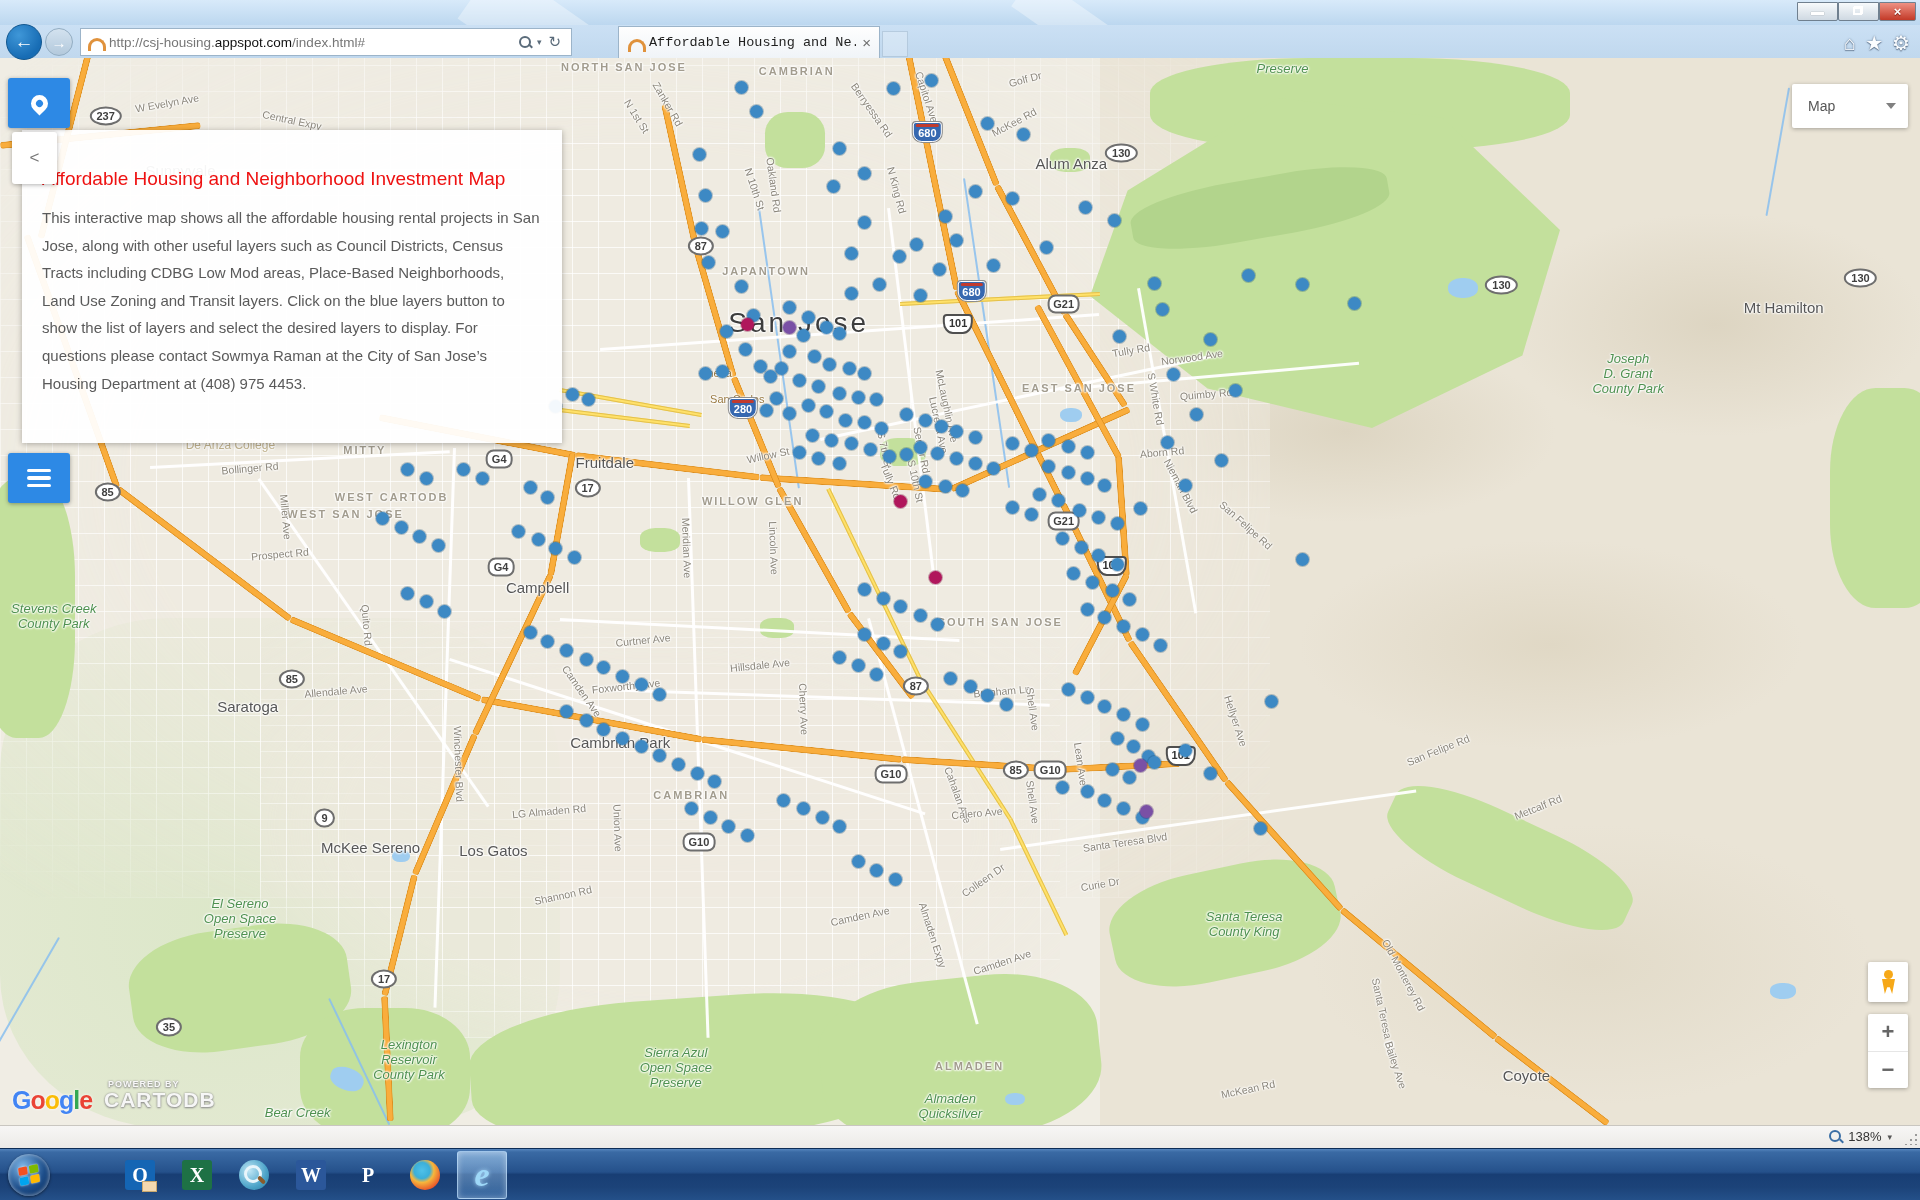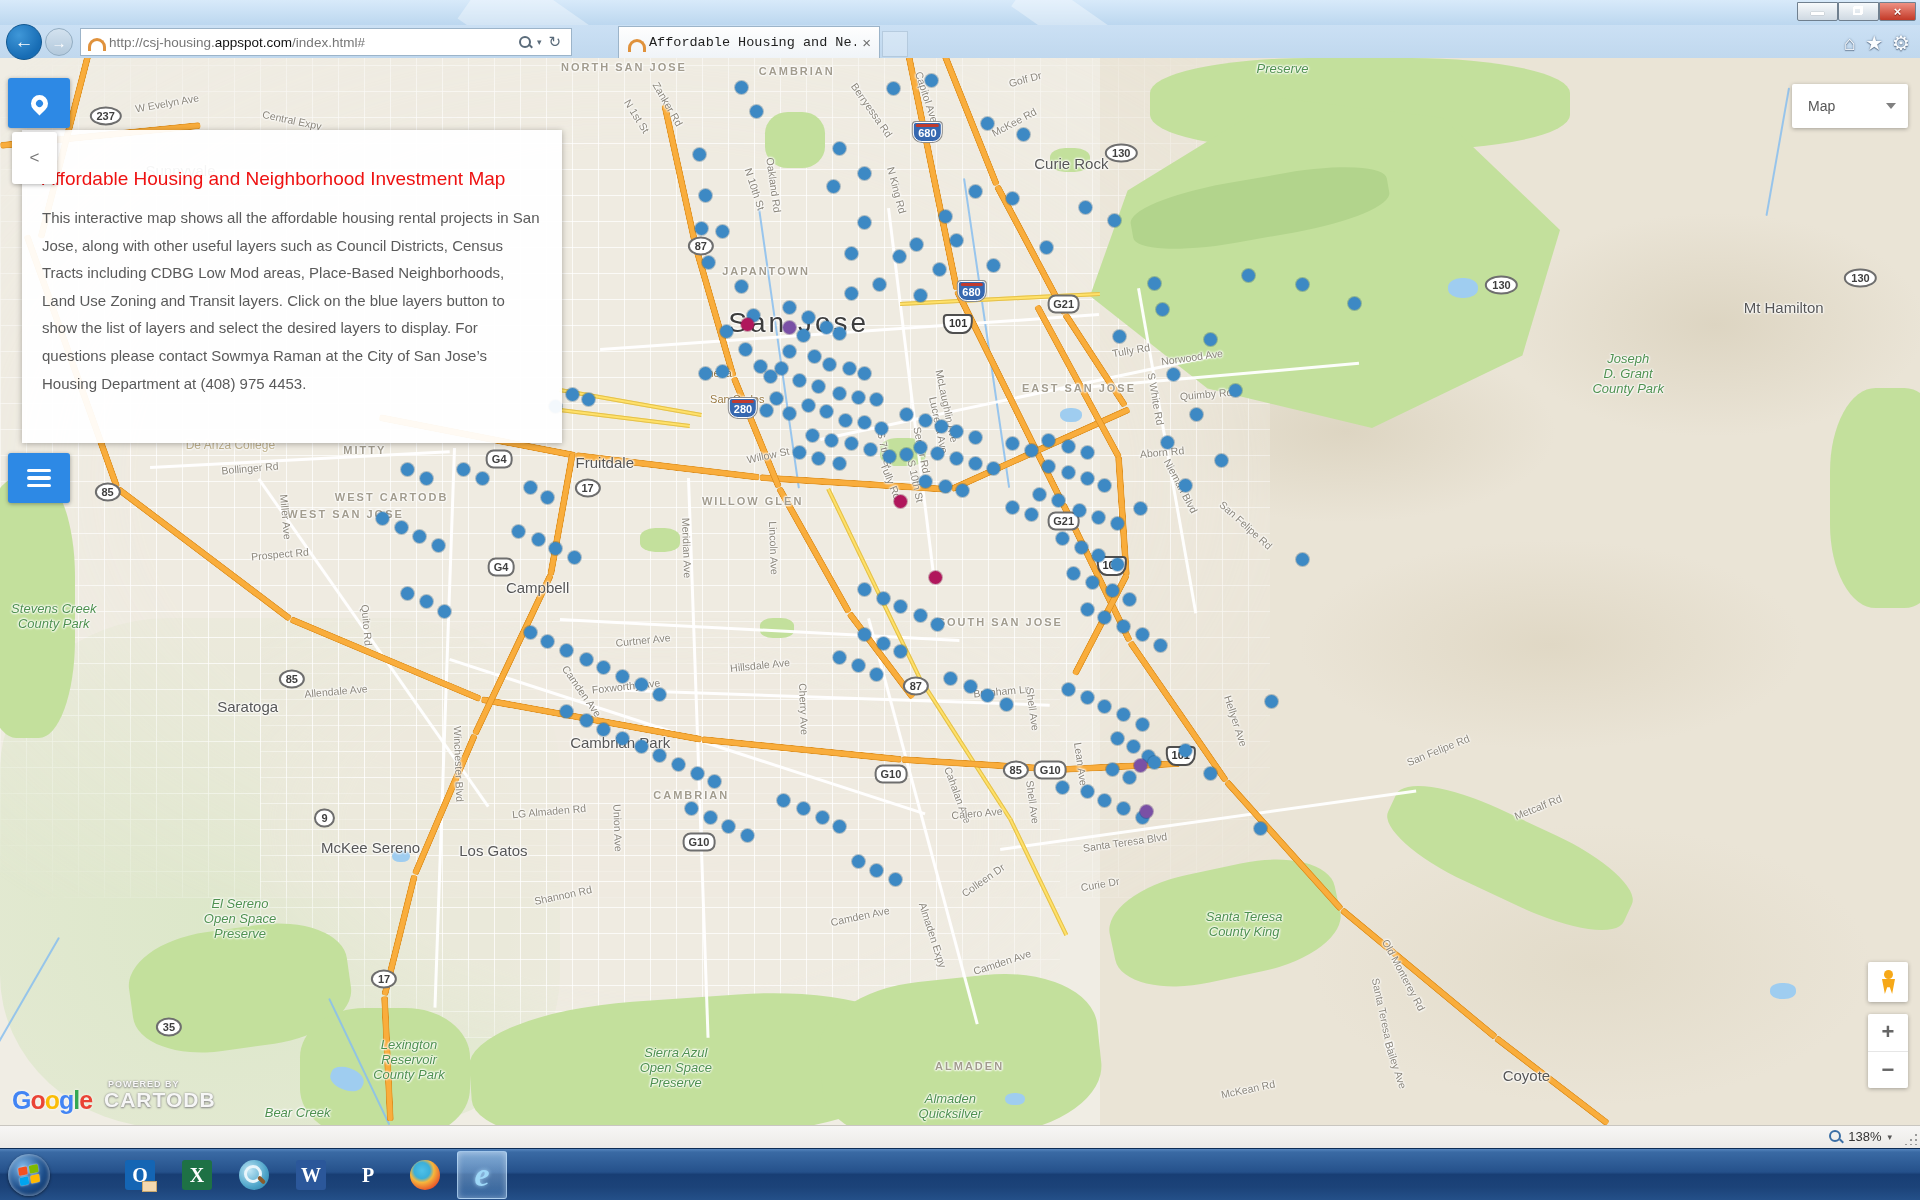--- a/index.html
+++ b/index.html
@@ -285,21 +285,21 @@
   <div class="hw" style="left:418px;top:822px;width:124px;transform:rotate(104deg);"></div>
   <div class="hw" style="left:388px;top:942px;width:125px;transform:rotate(87.3deg);"></div>
   <div class="hw" style="left:1040px;top:250px;width:173px;transform:rotate(61.6deg);"></div>
   <div class="hw" style="left:1122px;top:402px;width:120px;transform:rotate(86.2deg);"></div>
   <div class="hw" style="left:1130px;top:522px;width:113px;transform:rotate(117.5deg);"></div>
 
   <div id="labels-layer">
       <div class="ml district" style="left: 32.5%; top: 0.8%; transform: translate(-50%, -50%) rotate(0deg);">NORTH SAN JOSE</div>
       <div class="ml district" style="left: 41.5%; top: 1.2%; transform: translate(-50%, -50%) rotate(0deg);">CAMBRIAN</div>
       <div class="ml city" style="left: 9.4%; top: 10.5%; transform: translate(-50%, -50%) rotate(0deg);">Sunnyvale</div>
-      <div class="ml city" style="left: 55.8%; top: 9.8%; transform: translate(-50%, -50%) rotate(0deg);">Curie Rock</div>
+      <div class="ml city" style="left: 55.8%; top: 9.8%; transform: translate(-50%, -50%) rotate(0deg);">Alum Anza</div>
       <div class="ml city" style="left: 92.9%; top: 23.3%; transform: translate(-50%, -50%) rotate(0deg);">Mt Hamilton</div>
       <div class="ml district" style="left: 39.9%; top: 20%; transform: translate(-50%, -50%) rotate(0deg);">JAPANTOWN</div>
       <div class="ml citybig" style="left: 41.6%; top: 24.8%; transform: translate(-50%, -50%) rotate(0deg);">San Jose</div>
       <div class="ml district" style="left: 56.2%; top: 30.9%; transform: translate(-50%, -50%) rotate(0deg);">EAST SAN JOSE</div>
       <div class="ml district" style="left: 39.2%; top: 41.5%; transform: translate(-50%, -50%) rotate(0deg);">WILLOW GLEN</div>
       <div class="ml city" style="left: 31.5%; top: 37.9%; transform: translate(-50%, -50%) rotate(0deg);">Fruitdale</div>
       <div class="ml district" style="left: 19%; top: 36.7%; transform: translate(-50%, -50%) rotate(0deg);">MITTY</div>
       <div class="ml district" style="left: 20.4%; top: 41.1%; transform: translate(-50%, -50%) rotate(0deg);">WEST CARTODB</div>
       <div class="ml district" style="left: 18%; top: 42.7%; transform: translate(-50%, -50%) rotate(0deg);">WEST SAN JOSE</div>
       <div class="ml city" style="left: 28%; top: 49.6%; transform: translate(-50%, -50%) rotate(0deg);">Campbell</div>

